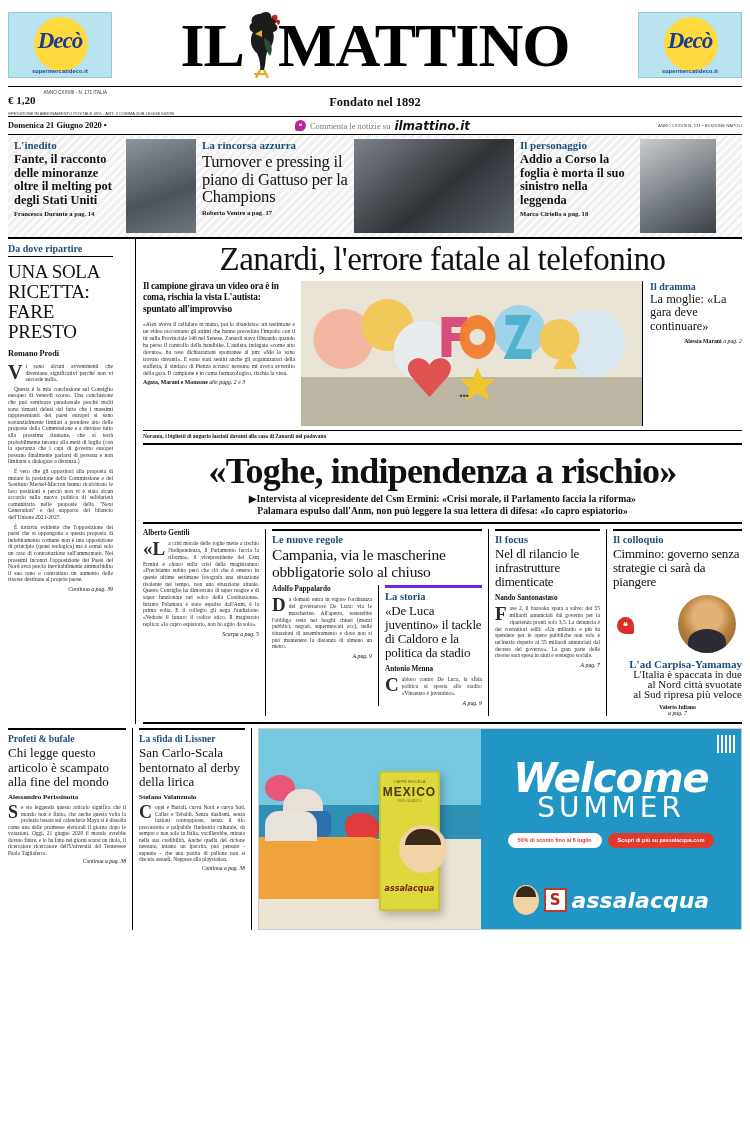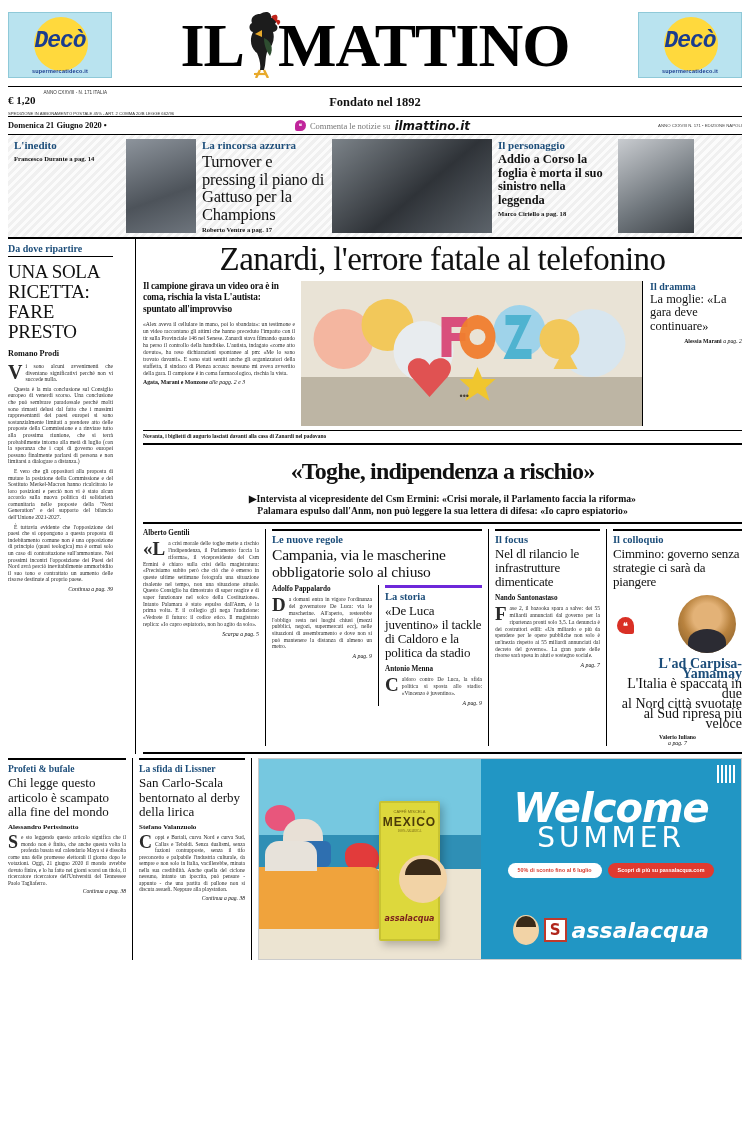--- a/index.html
+++ b/index.html
@@ -13,21 +13,21 @@
   }
   .page { width:750px; height:1123px; position:relative; padding:6px 8px 0 8px; }
 
   
   .masthead { display:flex; align-items:center; justify-content:space-between; height:78px; }
   .deco-logo {
     width:104px; height:66px; background:#b9e3ef; border:1px solid #8fc9d8;
     position:relative; display:flex; align-items:center; justify-content:center; flex:0 0 auto;
   }
   .deco-sun { position:absolute; width:54px; height:54px; border-radius:50%; background:#ffd93d; top:4px; left:25px; }
-  .deco-word { position:relative; z-index:2; font-family:Liberation Mono, monospace; font-weight:bold; font-style:italic;
+  .deco-word { position:relative; z-index:2; font-family:Liberation Serif, serif; font-weight:bold; font-style:italic;
     font-size:23px; color:#1b3d8f; letter-spacing:-1px; transform:translateY(-4px); }
   .deco-sub { position:absolute; bottom:3px; left:0; right:0; text-align:center; font-size:5.5px;
     font-family:"Liberation Sans", sans-serif; font-weight:bold; color:#1b3d8f; letter-spacing:.2px; }
   .nameplate { flex:1; text-align:center; position:relative; }
   .nameplate .title {
     font-family:"Liberation Serif", serif; font-weight:bold; font-size:62px; letter-spacing:-1px;
     line-height:62px; color:#000;
   }
   .rooster { display:inline-block; width:34px; height:62px; position:relative; vertical-align:bottom; }
   .rooster svg { position:absolute; left:-4px; top:-6px; }
@@ -98,21 +98,21 @@
   .zr-item + .zr-item { border-top:1px solid #000; margin-top:7px; padding-top:4px; }
   .zr-kicker { color:#1d4e7a; font-weight:bold; font-size:10px; }
   .zr-head { font-size:12.4px; line-height:13.4px; margin-top:1px; }
   .zr-by { font-size:5.8px; font-weight:bold; margin-top:5px; text-align:right;}
   .zr-by i { font-weight:normal; font-style:italic; }
   .z-capline { display:flex; justify-content:space-between; align-items:baseline;
       border-top:1px solid #000; margin-top:4px; padding-top:2px; font-size:5.4px; }
   .z-cap-c { font-weight:bold; }
 
   
-  .toghe-head { font-size:24px; line-height:40px; text-align:center; font-weight:bold; letter-spacing:-.8px;
+  .toghe-head { font-size:36px; line-height:40px; text-align:center; font-weight:bold; letter-spacing:-.8px;
       padding:6px 0 2px; }
   .toghe-sub { font-size:9.7px; line-height:12.2px; font-weight:600; text-align:center; padding-bottom:5px;
       border-bottom:2px solid #000;}
 
   
   .quad { display:flex; padding-top:5px; border-bottom:2px solid #000; padding-bottom:6px; }
   .q1 { width:122px; flex:0 0 122px; padding-right:6px; }
   .q2 { flex:1; padding:0 6px; border-left:1px solid #000; }
   .q3 { width:118px; flex:0 0 118px; padding:0 6px; border-left:1px solid #000; }
   .q4 { width:136px; flex:0 0 136px; padding-left:6px; border-left:1px solid #000; }
@@ -126,21 +126,21 @@
   .q2split { display:flex; margin-top:0; }
   .q2a { flex:1; padding-right:6px; }
   .q2b { width:104px; flex:0 0 104px; padding-left:6px; border-left:1px solid #000;}
   .q-kicker.thin { border-top:3px solid #6d28d9; }
   .avatar-wrap { position:relative; height:62px; margin-top:6px; }
   .avatar { position:absolute; right:6px; top:0; width:58px; height:58px; border-radius:50%;
      background:radial-gradient(circle at 50% 38%, #e3b277 0 30%, #b9833f 52%, #7a5524 100%); overflow:hidden;}
   .avatar:after{content:"";position:absolute;left:10px;top:34px;width:38px;height:26px;border-radius:50% 50% 0 0;background:#2b2b33;}
   .quote-badge { position:absolute; left:4px; top:22px; width:17px; height:17px; border-radius:50% 50% 2px 50%;
      background:#d93025; color:#fff; font-size:9px; font-weight:bold; display:flex; align-items:center; justify-content:center;}
-  .coll-lines { text-align:right; font-size:14px; line-height:10px; margin-top:2px; }
+  .coll-lines { text-align:right; font-size:11px; line-height:10px; margin-top:2px; }
   .coll-lines .t1 { color:#1d4e7a; font-weight:bold; }
   .coll-by { text-align:center; font-size:5.8px; font-weight:bold; margin-top:5px; }
   .coll-by i { font-weight:normal; font-style:italic; display:block; }
 
   
   .bottom { display:flex; padding-top:4px; }
   .b1 { width:124px; flex:0 0 124px; padding-right:6px; }
   .b2 { width:120px; flex:0 0 120px; padding:0 6px; border-left:1px solid #000; border-right:1px solid #000;}
   .b-kicker { color:#1d4e7a; font-weight:bold; font-size:9.6px; border-top:2px solid #000; padding-top:3px;}
   .b-head { font-size:13px; line-height:14.2px; margin:2px 0 4px; }
@@ -237,24 +237,25 @@
       <span class="bubble">❝</span>
       <span class="comm-txt">Commenta le notizie su</span>
       <span class="site">ilmattino.it</span>
     </div>
     <div class="tiny">ANNO CXXVIII N. 171 • EDIZIONE NAPOLI</div>
   </div>
 
   <div class="teasers">
     <div class="teaser" style="width:118px">
       <div class="tz-kicker">L'inedito</div>
+      <div class="tz-head">Fante, il racconto delle minoranze oltre il melting pot degli Stati Uniti</div>
       <div class="tz-by">Francesco Durante a pag. 14</div>
     </div>
     <div class="tphoto p1"></div>
-    <div class="teaser" style="width:136px">
+    <div class="teaser" style="width:158px">
       <div class="tz-kicker">La rincorsa azzurra</div>
       <div class="tz-head big">Turnover e pressing il piano di Gattuso per la Champions</div>
       <div class="tz-by">Roberto Ventre a pag. 17</div>
     </div>
     <div class="tphoto p2"></div>
     <div class="teaser" style="width:126px">
       <div class="tz-kicker">Il personaggio</div>
       <div class="tz-head">Addio a Corso la foglia è morta il suo sinistro nella leggenda</div>
       <div class="tz-by">Marco Ciriello a pag. 18</div>
     </div>

